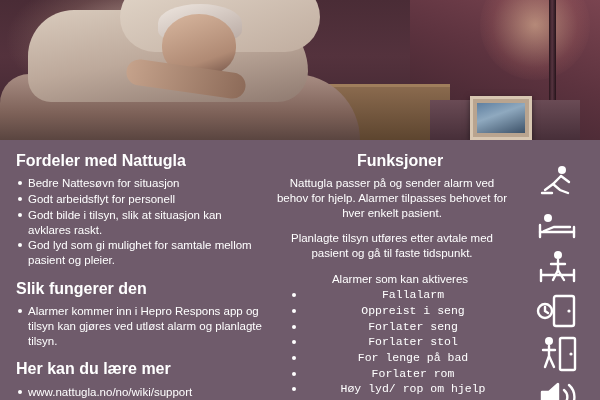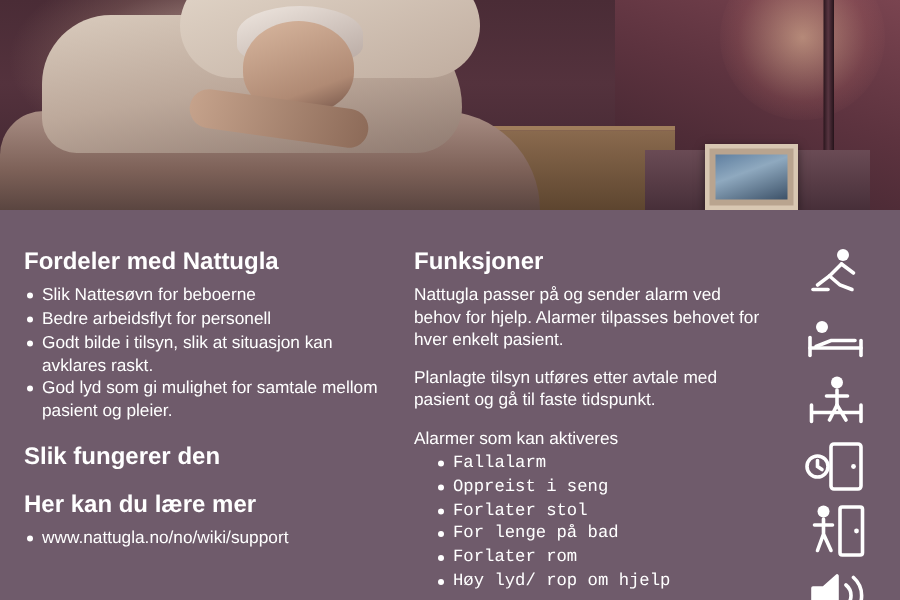--- a/index.html
+++ b/index.html
@@ -110,29 +110,29 @@
   .panel {
     position: absolute; top: 140px; left: 0;
     width: 600px; height: 260px;
     background: #6f5b6b;
     color: #ffffff;
   }
   .col-left {
     position: absolute; top: 12px; left: 16px; width: 250px;
   }
   .col-mid {
-    position: absolute; top: 12px; left: 276px; width: 248px;
+    position: absolute; top: 12px; left: 276px; width: 248px; text-align: center;
   }
   .icons {
     position: absolute; top: 22px; right: 8px; width: 56px;
   }
   h2 {
     font-size: 16px;
     font-weight: bold;
-    margin: 14px 0 6px 0;
+    margin: 0 0 6px 0;
     line-height: 1.15;
   }
   .sect + .sect { margin-top: 12px; }
   ul { list-style: none; margin: 0; padding: 0; }
   li {
     position: relative;
     font-size: 11.5px;
     line-height: 1.28;
     padding-left: 12px;
     margin-bottom: 1px;
@@ -193,29 +193,32 @@
     </div>
   </div>
 
   <div class="panel">
 
     <div class="col-left">
 
       <div class="sect">
         <h2>Fordeler med Nattugla</h2>
         <ul>
-          <li>Slik Nattesøvn for beboerne</li>
-          <li>Bedre arbeidsflyt for personell</li>
+          <li>Bedre Nattesøvn for situasjon</li>
+          <li>Godt arbeidsflyt for personell</li>
           <li>Godt bilde i tilsyn, slik at situasjon kan avklares raskt.</li>
           <li>God lyd som gi mulighet for samtale mellom pasient og pleier.</li>
         </ul>
       </div>
 
       <div class="sect">
         <h2>Slik fungerer den</h2>
+        <ul>
+          <li>Alarmer kommer inn i Hepro Respons app og tilsyn kan gjøres ved utløst alarm og planlagte tilsyn.</li>
+        </ul>
       </div>
 
       <div class="sect">
         <h2>Her kan du lære mer</h2>
         <ul>
           <li class="link">www.nattugla.no/no/wiki/support</li>
         </ul>
       </div>
 
     </div>
@@ -226,20 +229,21 @@
         <h2>Funksjoner</h2>
         <p class="body">Nattugla passer på og sender alarm ved behov for hjelp. Alarmer tilpasses behovet for hver enkelt pasient.</p>
         <p class="body">Planlagte tilsyn utføres etter avtale med pasient og gå til faste tidspunkt.</p>
       </div>
 
       <div class="sect">
         <div class="sub">Alarmer som kan aktiveres</div>
         <ul class="alarm-list">
           <li>Fallalarm</li>
           <li>Oppreist i seng</li>
+          <li>Forlater seng</li>
           <li>Forlater stol</li>
           <li>For lenge på bad</li>
           <li>Forlater rom</li>
           <li>Høy lyd/ rop om hjelp</li>
         </ul>
       </div>
 
     </div>
 
     <div class="icons">

